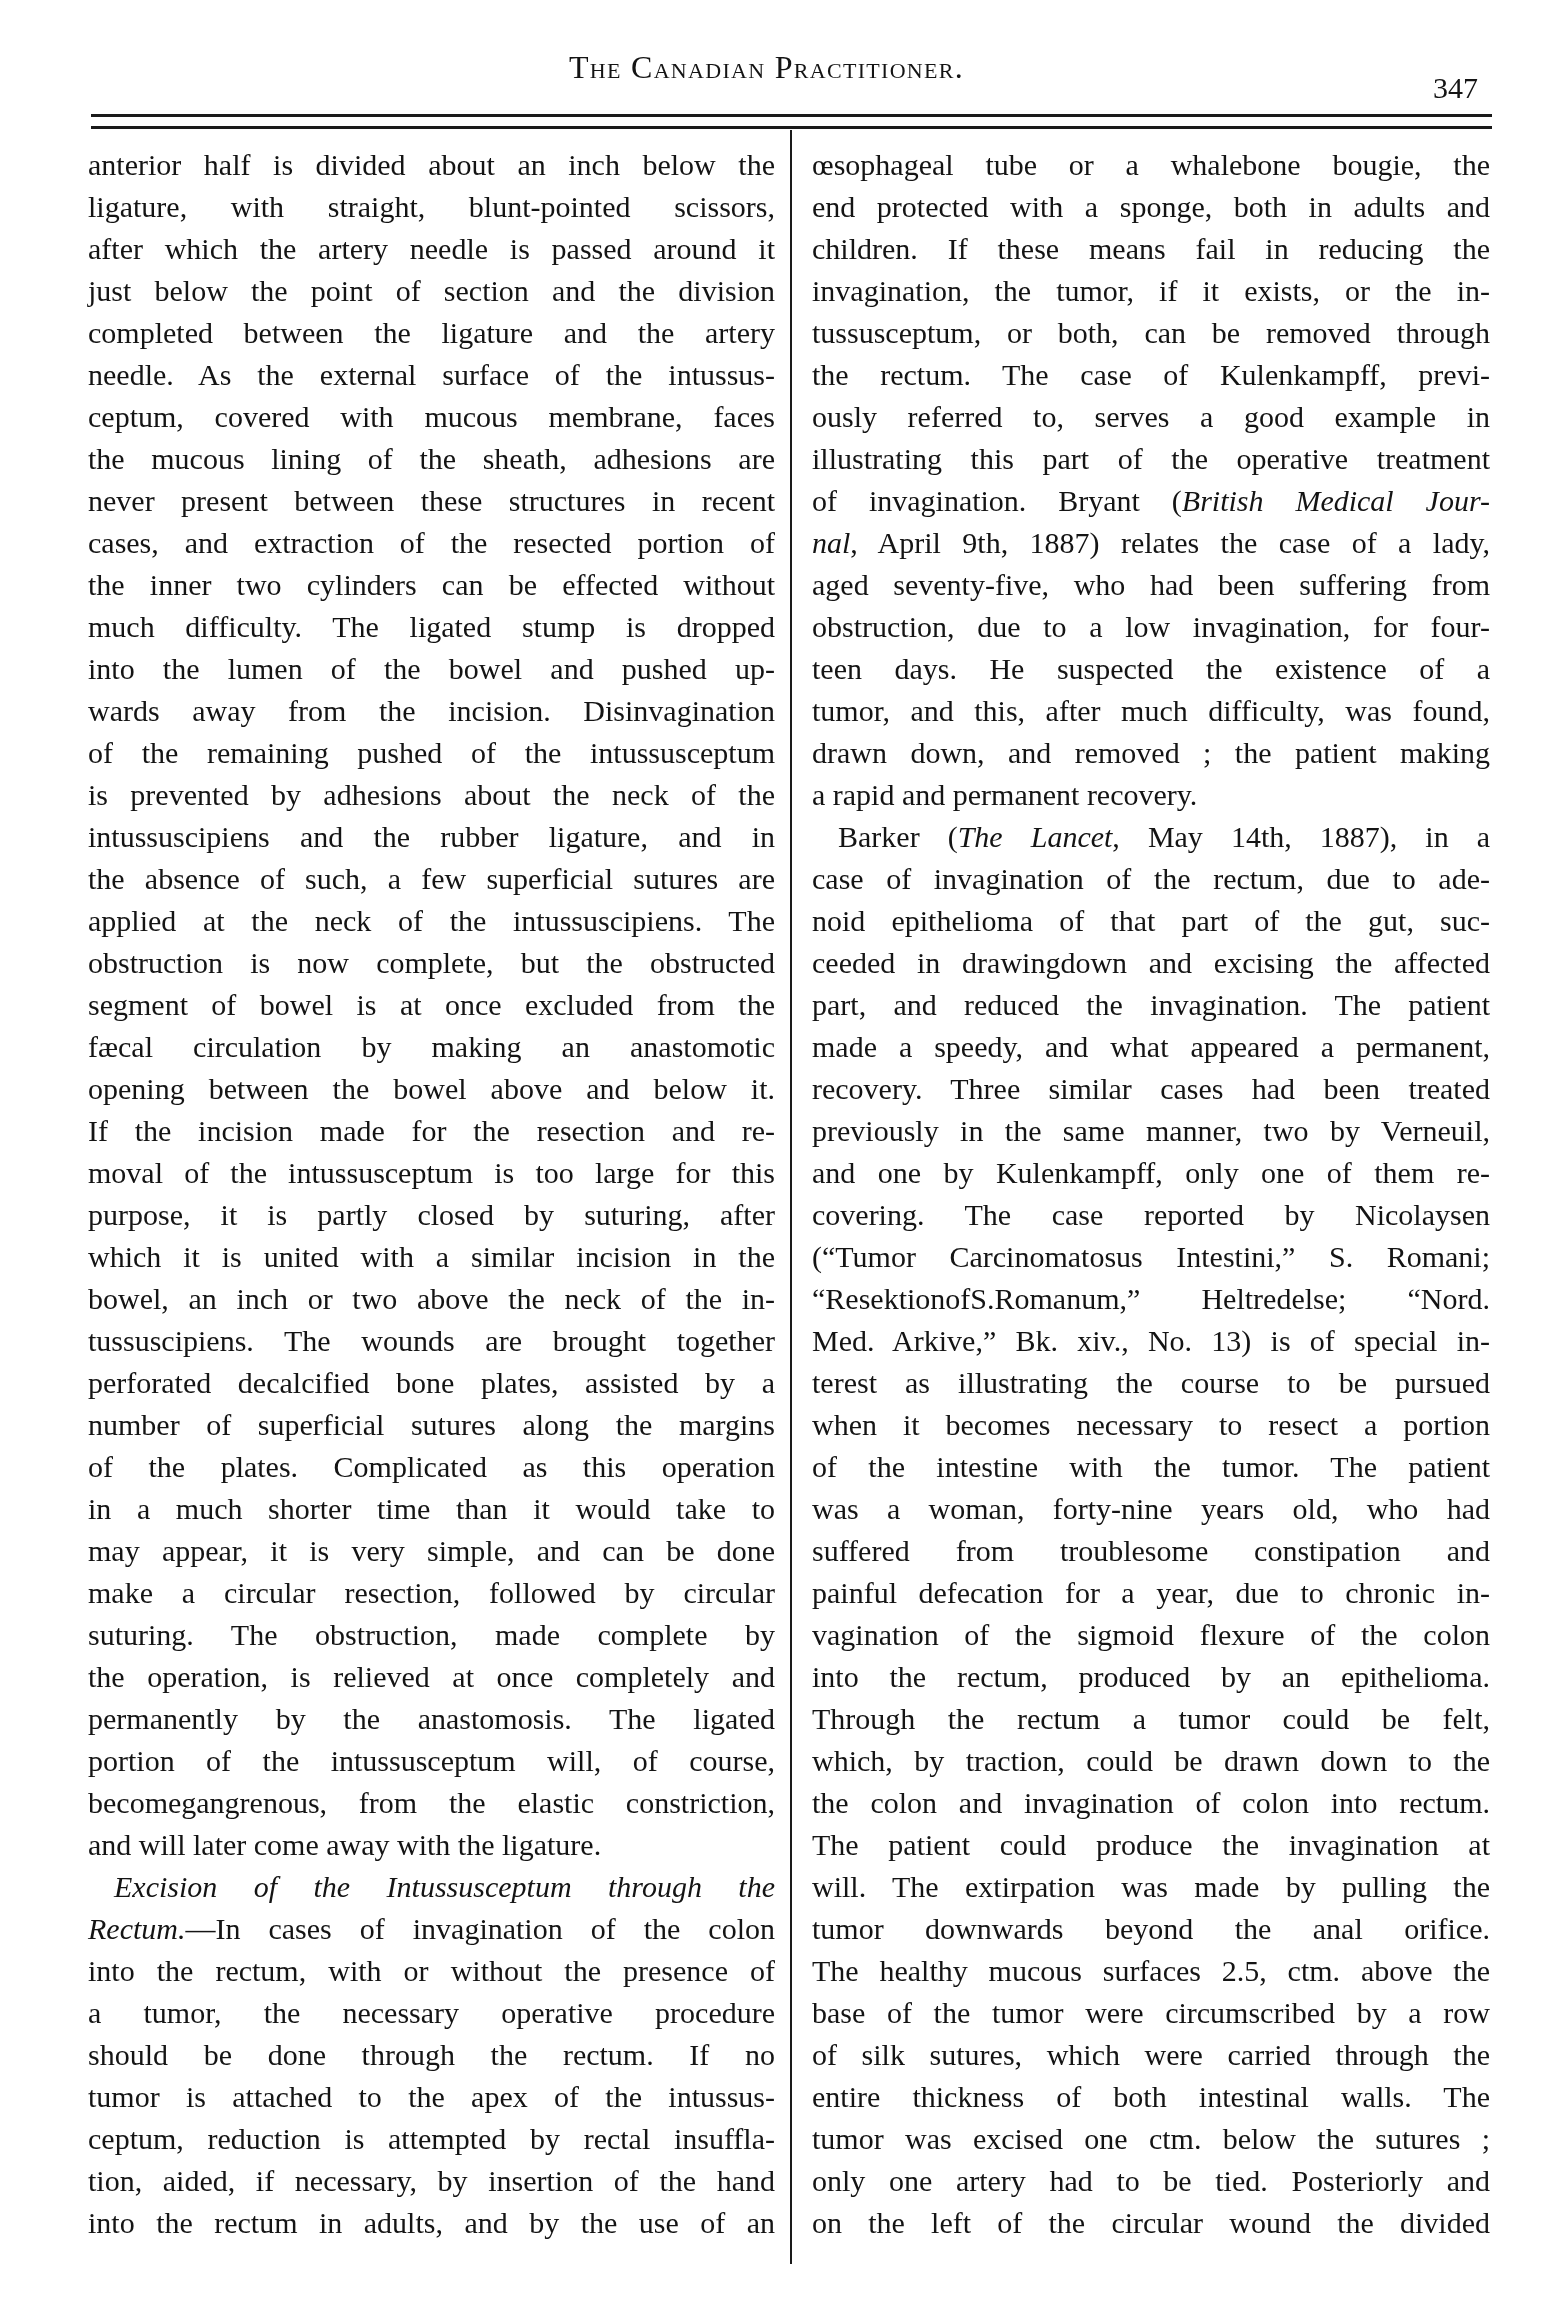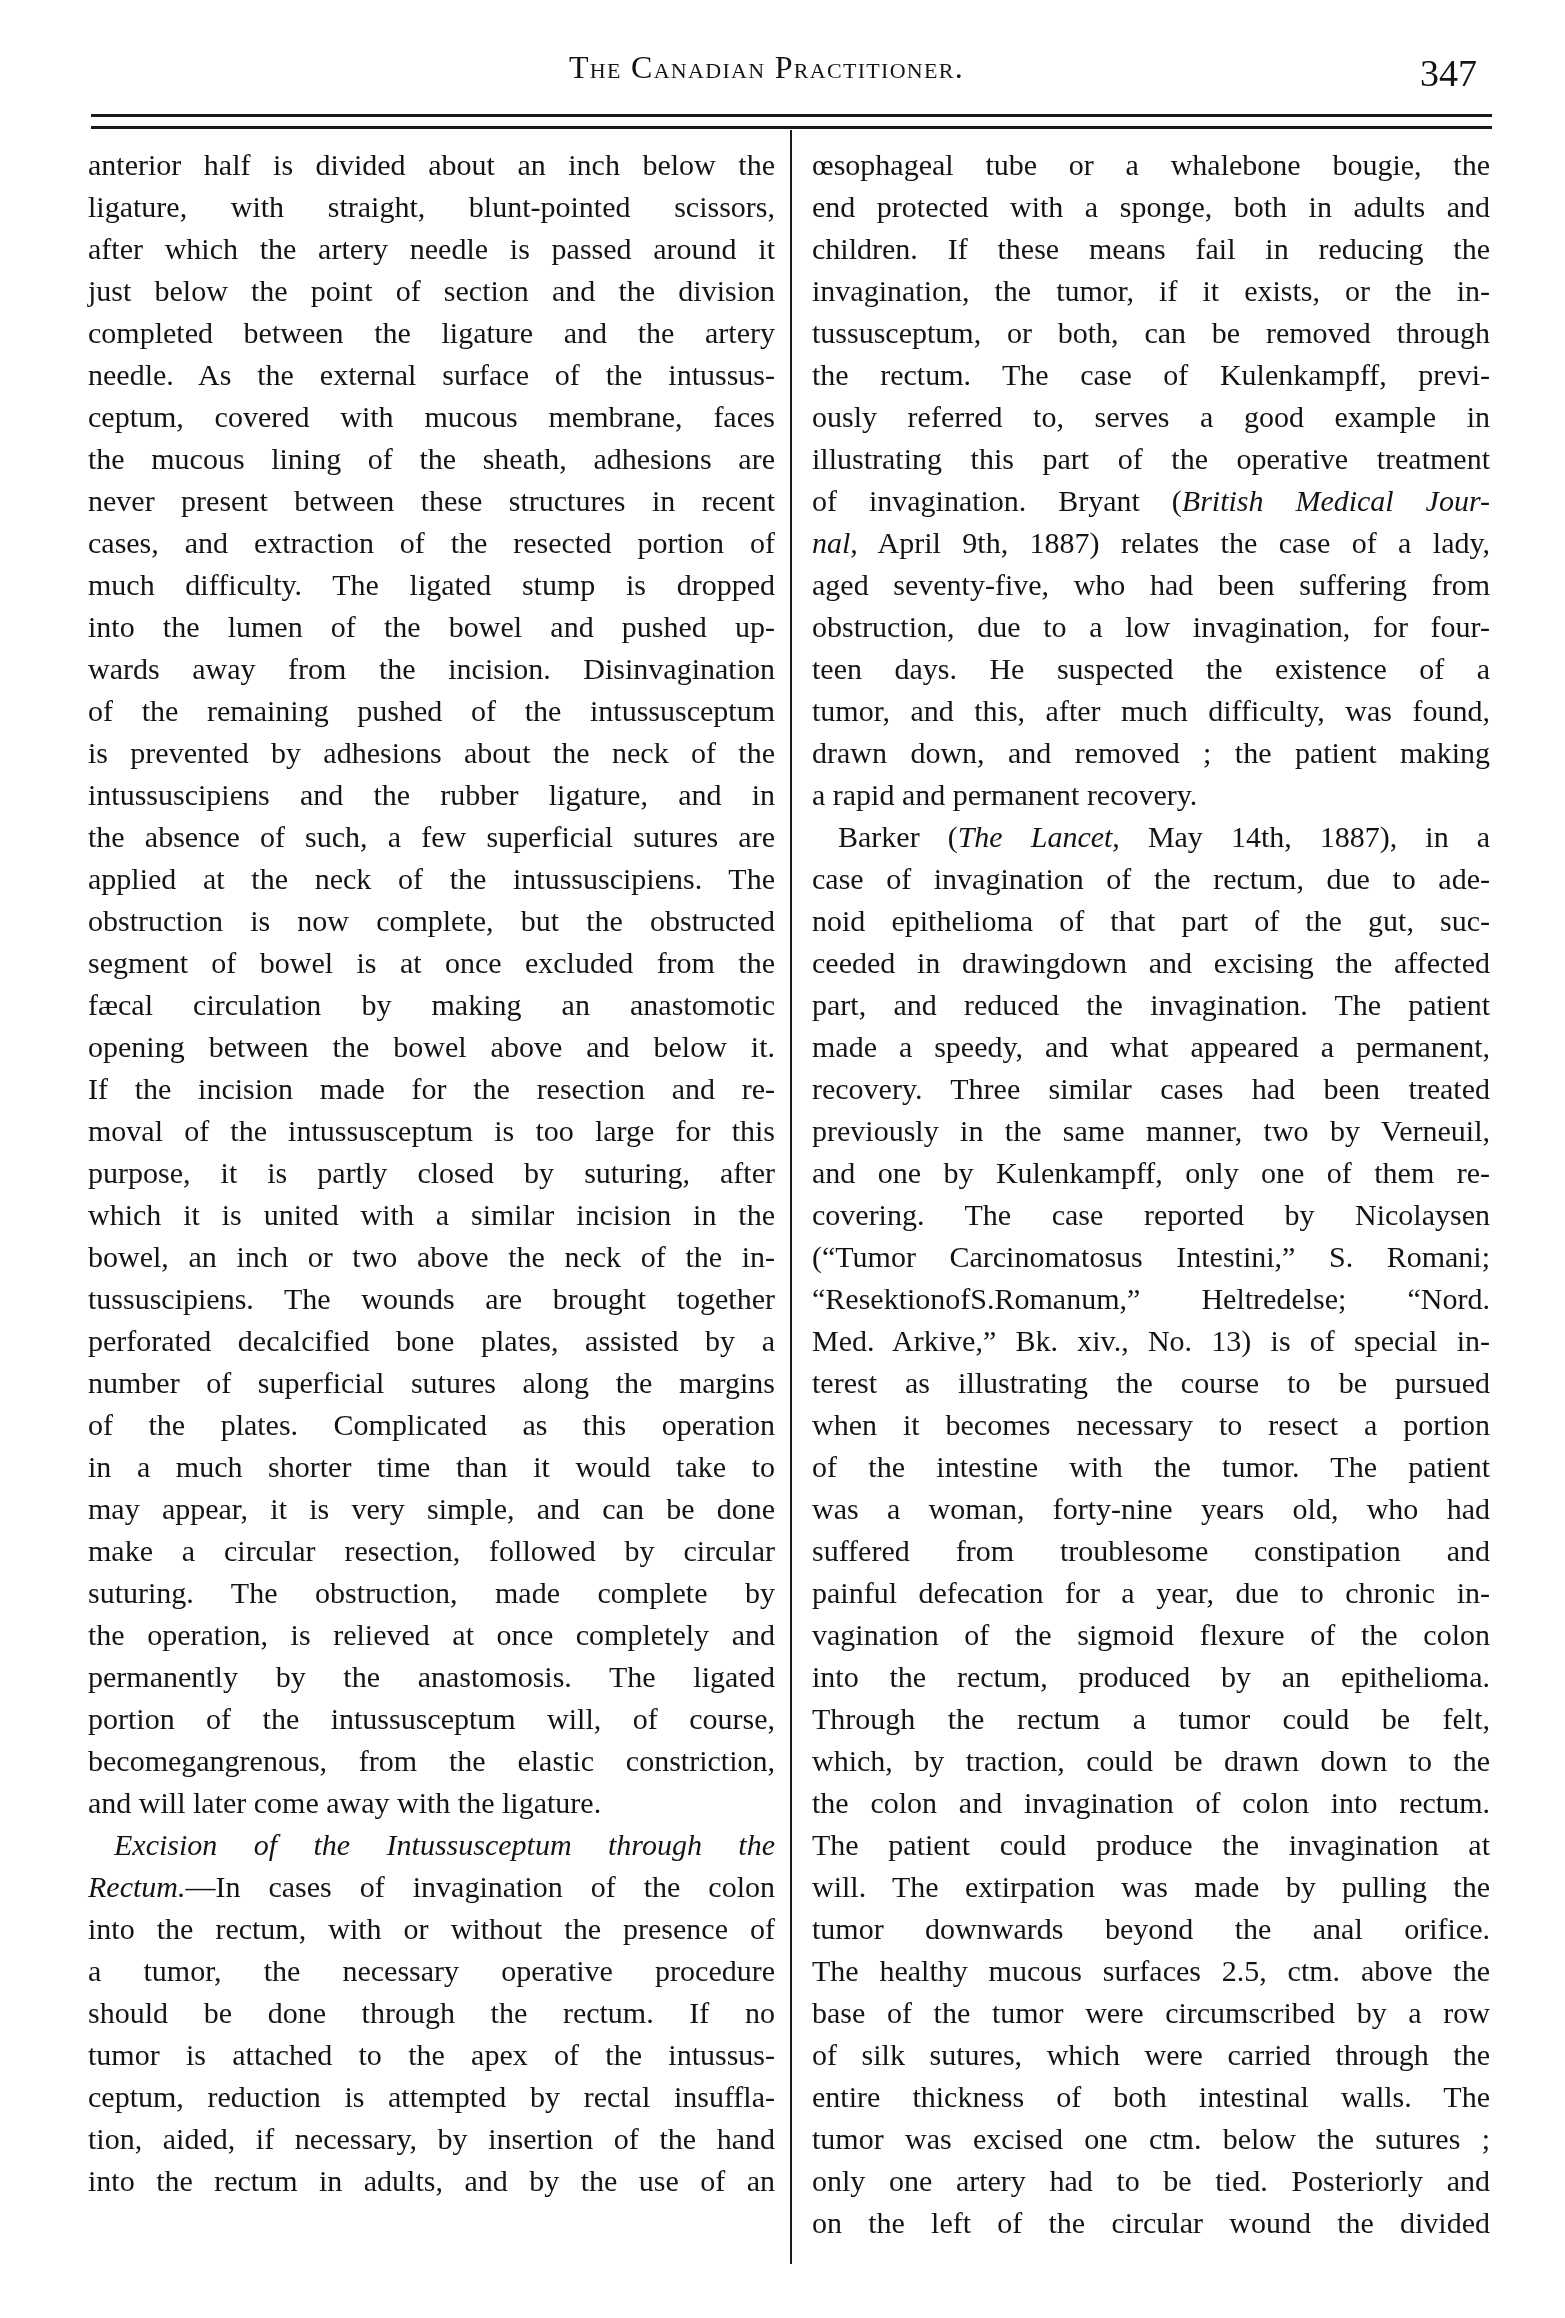--- a/index.html
+++ b/index.html
@@ -8,22 +8,22 @@
     font-family: "Liberation Serif", "DejaVu Serif", serif;
     color: #141414;
   }
   .page-header { position: absolute; left: 0; top: 0; width: 1566px; height: 130px; }
   .running-title {
     position: absolute; left: 439px; width: 655px; top: 47px;
     text-align: center; font-size: 32px; line-height: 41px;
     font-variant: small-caps; letter-spacing: 1.3px; white-space: nowrap;
   }
   .page-number {
-    position: absolute; left: 1420px; width: 71px; top: 54px;
-    text-align: left; font-size: 38px; line-height: 39px;
+    position: absolute; left: 1420px; width: 71px; top: 68px;
+    text-align: center; font-size: 30px; line-height: 39px;
   }
   .rule { position: absolute; left: 91px; width: 1401px; height: 2.6px; background: #1a1a1a; }
   .rule.top { top: 114px; }
   .rule.bottom { top: 126px; }
   .col-divider {
     position: absolute; left: 790px; top: 130px; width: 1.9px; height: 2134px; background: #1a1a1a;
   }
   .column { position: absolute; top: 144px; width: 687px; }
   .column.left { left: 88px; }
   .column.right { left: 812px; width: 678px; }
@@ -54,20 +54,21 @@
       <div class="line"><span>anterior half is divided about an inch below the</span></div>
       <div class="line"><span>ligature, with straight, blunt-pointed scissors,</span></div>
       <div class="line"><span>after which the artery needle is passed around it</span></div>
       <div class="line"><span>just below the point of section and the division</span></div>
       <div class="line"><span>completed between the ligature and the artery</span></div>
       <div class="line"><span>needle.  As the external surface of the intussus-</span></div>
       <div class="line"><span>ceptum, covered with mucous membrane, faces</span></div>
       <div class="line"><span>the mucous lining of the sheath, adhesions are</span></div>
       <div class="line"><span>never present between these structures in recent</span></div>
       <div class="line"><span>cases, and extraction of the resected portion of</span></div>
+      <div class="line"><span>the inner two cylinders can be effected without</span></div>
       <div class="line"><span>much difficulty.  The ligated stump is dropped</span></div>
       <div class="line"><span>into the lumen of the bowel and pushed up-</span></div>
       <div class="line"><span>wards away from the incision.  Disinvagination</span></div>
       <div class="line"><span>of the remaining pushed of the intussusceptum</span></div>
       <div class="line"><span>is prevented by adhesions about the neck of the</span></div>
       <div class="line"><span>intussuscipiens and the rubber ligature, and in</span></div>
       <div class="line"><span>the absence of such, a few superficial sutures are</span></div>
       <div class="line"><span>applied at the neck of the intussuscipiens.  The</span></div>
       <div class="line"><span>obstruction is now complete, but the obstructed</span></div>
       <div class="line"><span>segment of bowel is at once excluded from the</span></div>

